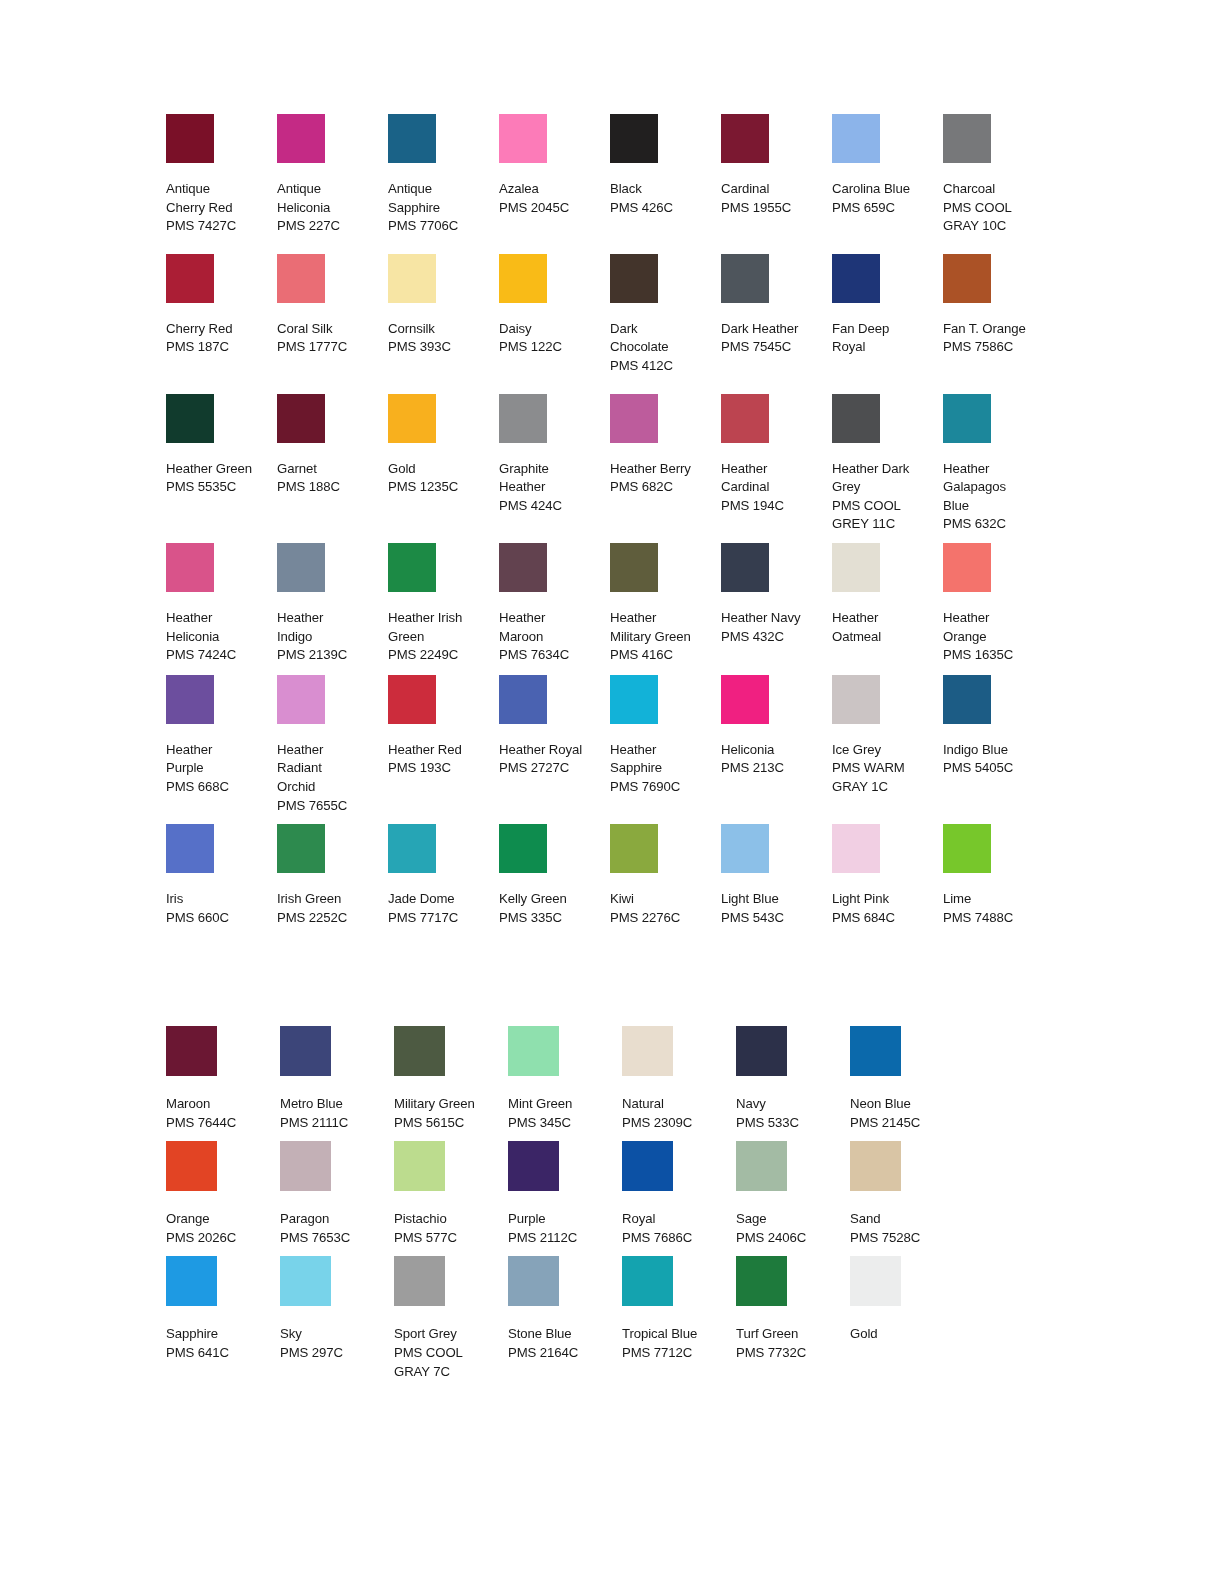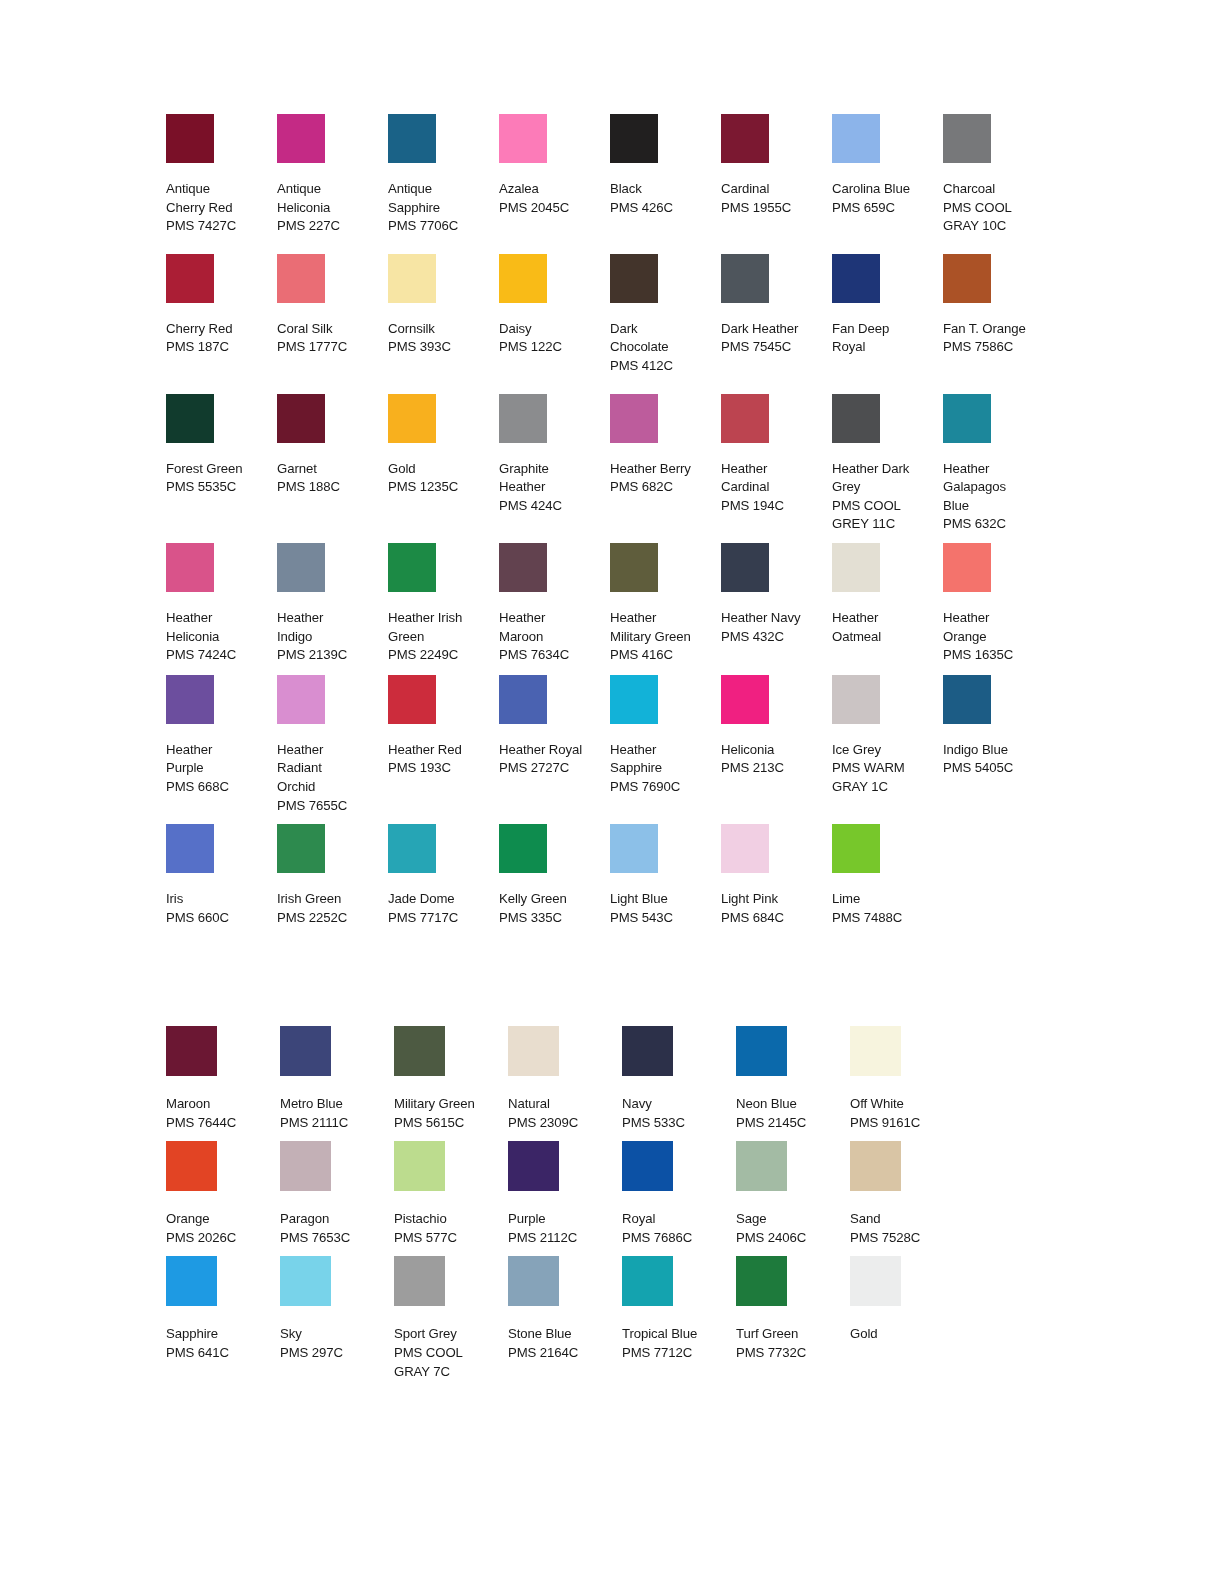--- a/index.html
+++ b/index.html
@@ -183,21 +183,21 @@
         </div>
         <div class="swatch-cell">
           <div class="swatch-chip" style="background-color: rgb(171, 82, 38);"></div>
           <div class="swatch-label">Fan T. Orange
 PMS 7586C</div>
         </div>
       </div>
       <div class="swatch-row r2">
         <div class="swatch-cell">
           <div class="swatch-chip" style="background-color: rgb(17, 59, 45);"></div>
-          <div class="swatch-label">Forest Green
+          <div class="swatch-label">Heather Green
 PMS 5535C</div>
         </div>
         <div class="swatch-cell">
           <div class="swatch-chip" style="background-color: rgb(107, 23, 44);"></div>
           <div class="swatch-label">Garnet
 PMS 188C</div>
         </div>
         <div class="swatch-cell">
           <div class="swatch-chip" style="background-color: rgb(248, 176, 30);"></div>
           <div class="swatch-label">Gold
@@ -345,20 +345,25 @@
           <div class="swatch-chip" style="background-color: rgb(38, 165, 181);"></div>
           <div class="swatch-label">Jade Dome
 PMS 7717C</div>
         </div>
         <div class="swatch-cell">
           <div class="swatch-chip" style="background-color: rgb(14, 140, 78);"></div>
           <div class="swatch-label">Kelly Green
 PMS 335C</div>
         </div>
         <div class="swatch-cell">
+          <div class="swatch-chip" style="background-color: rgb(138, 169, 62);"></div>
+          <div class="swatch-label">Kiwi
+PMS 2276C</div>
+        </div>
+        <div class="swatch-cell">
           <div class="swatch-chip" style="background-color: rgb(140, 192, 232);"></div>
           <div class="swatch-label">Light Blue
 PMS 543C</div>
         </div>
         <div class="swatch-cell">
           <div class="swatch-chip" style="background-color: rgb(241, 207, 227);"></div>
           <div class="swatch-label">Light Pink
 PMS 684C</div>
         </div>
         <div class="swatch-cell">
@@ -380,38 +385,38 @@
           <div class="swatch-chip" style="background-color: rgb(60, 69, 121);"></div>
           <div class="swatch-label">Metro Blue
 PMS 2111C</div>
         </div>
         <div class="swatch-cell">
           <div class="swatch-chip" style="background-color: rgb(77, 90, 66);"></div>
           <div class="swatch-label">Military Green
 PMS 5615C</div>
         </div>
         <div class="swatch-cell">
+          <div class="swatch-chip" style="background-color: rgb(143, 224, 174);"></div>
+          <div class="swatch-label">Mint Green
+PMS 345C</div>
+        </div>
+        <div class="swatch-cell">
           <div class="swatch-chip" style="background-color: rgb(232, 221, 206);"></div>
           <div class="swatch-label">Natural
 PMS 2309C</div>
         </div>
         <div class="swatch-cell">
           <div class="swatch-chip" style="background-color: rgb(44, 48, 73);"></div>
           <div class="swatch-label">Navy
 PMS 533C</div>
         </div>
         <div class="swatch-cell">
           <div class="swatch-chip" style="background-color: rgb(11, 105, 171);"></div>
           <div class="swatch-label">Neon Blue
 PMS 2145C</div>
-        </div>
-        <div class="swatch-cell">
-          <div class="swatch-chip" style="background-color: rgb(247, 244, 222);"></div>
-          <div class="swatch-label">Off White
-PMS 9161C</div>
         </div>
       </div>
       <div class="swatch-row r1">
         <div class="swatch-cell">
           <div class="swatch-chip" style="background-color: rgb(226, 68, 36);"></div>
           <div class="swatch-label">Orange
 PMS 2026C</div>
         </div>
         <div class="swatch-cell">
           <div class="swatch-chip" style="background-color: rgb(195, 176, 182);"></div>

